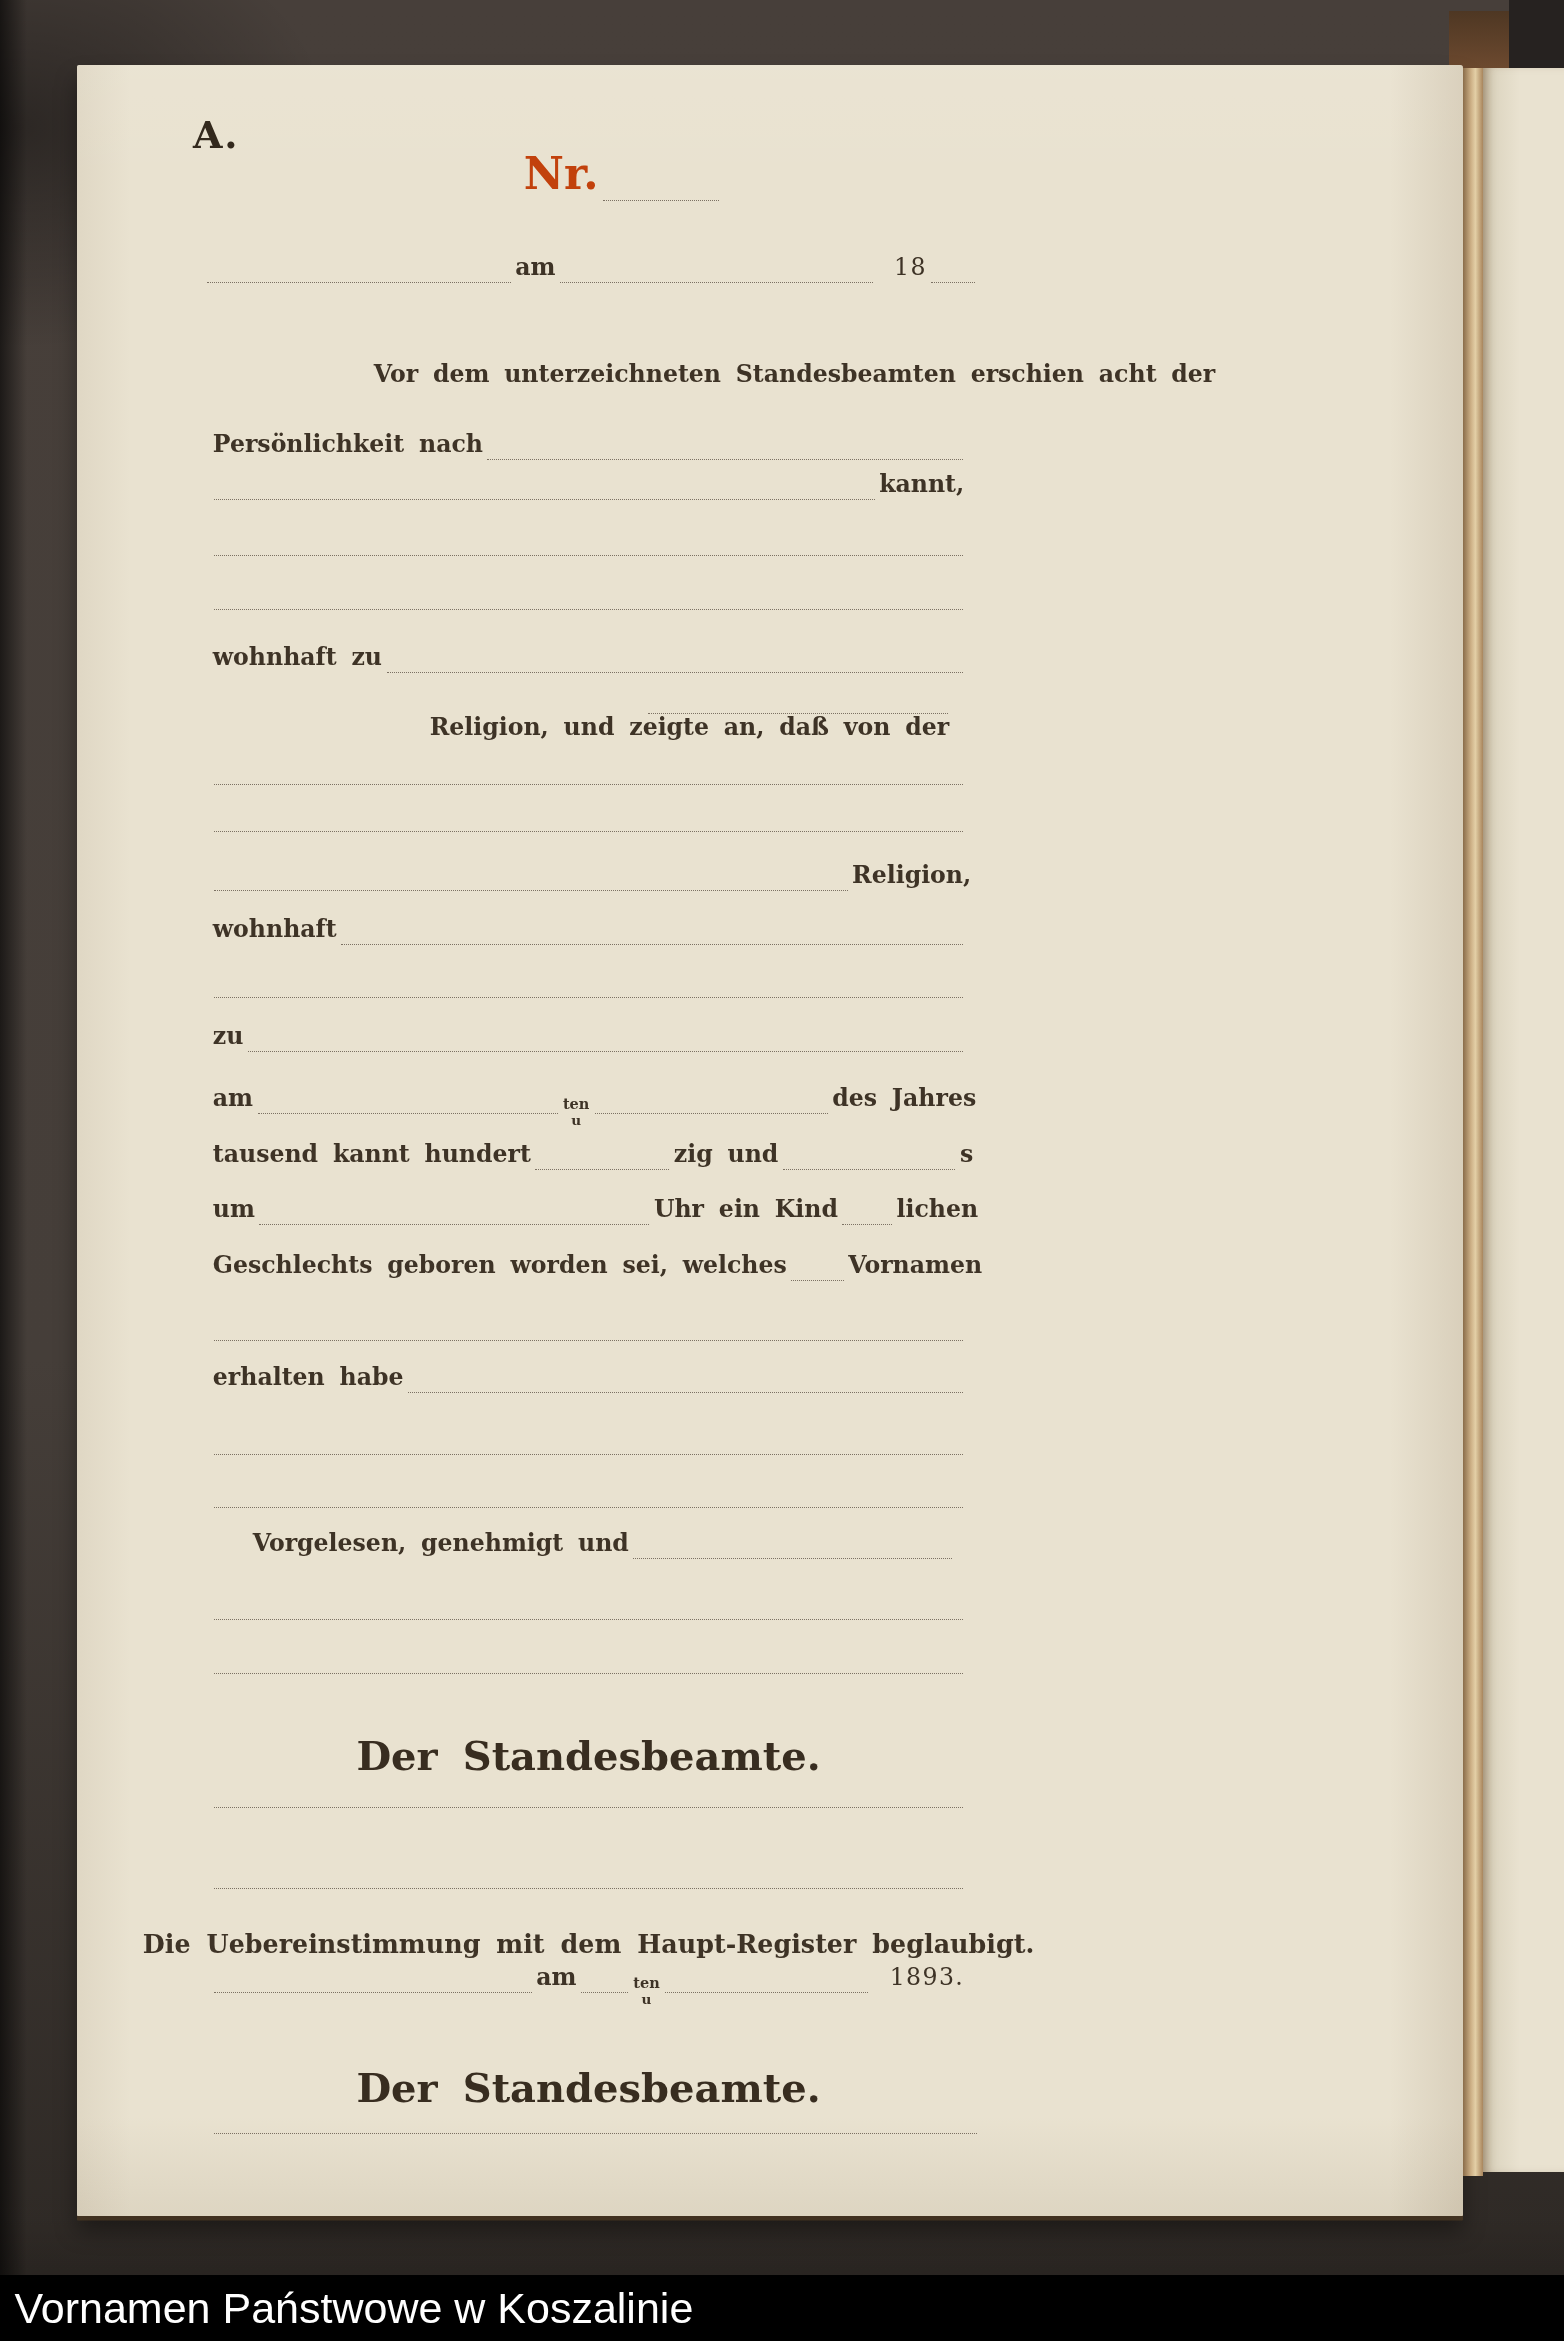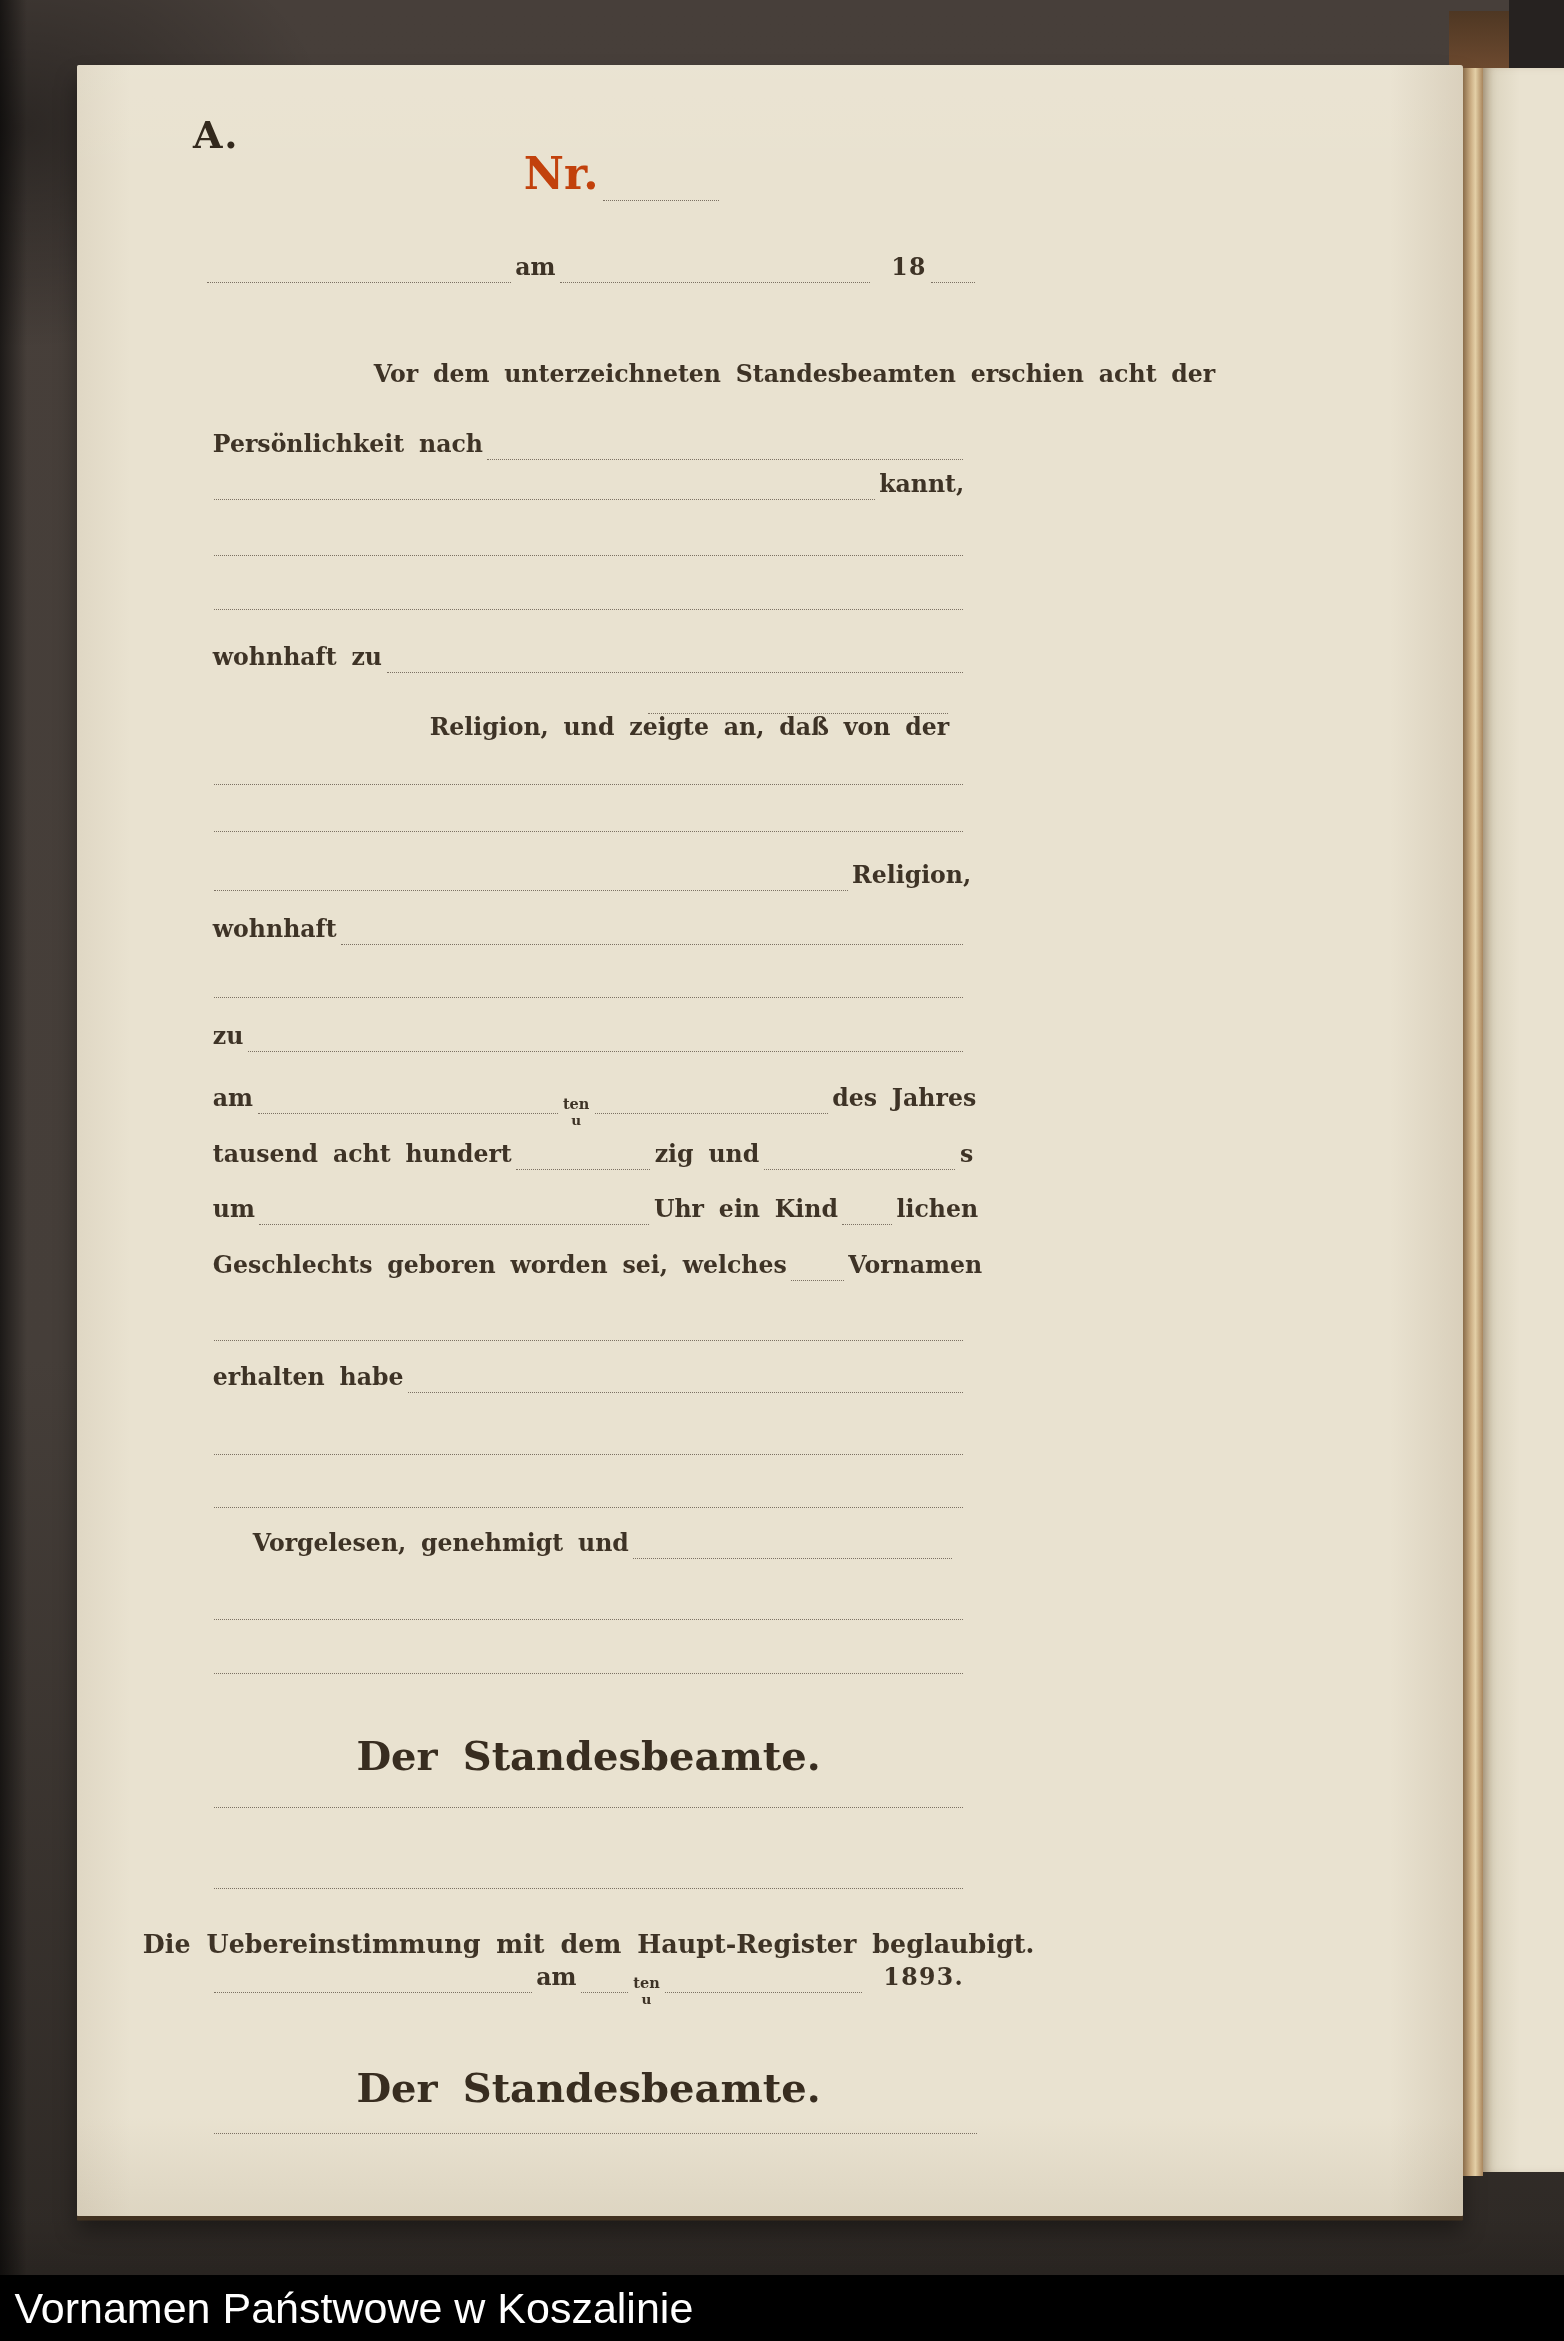--- a/index.html
+++ b/index.html
@@ -42,21 +42,21 @@
     color:#33291d;letter-spacing:1.8px;}
 
   .rows{position:absolute;inset:0;}
   .row{position:absolute;display:flex;align-items:flex-end;color:var(--ink);
     font-weight:bold;font-size:23.6px;line-height:1.12;white-space:nowrap;overflow:visible;}
   .row.center{justify-content:center;margin-top:25px;}
   .row.big{font-size:40px;color:#382d20;}
   .row.med{font-size:25.4px;}
   .row.nr{font-size:44px;color:#c2410c;}
   .txt{padding:0 1.8px 2.7px;word-spacing:.28em;}
-  .roman{font-weight:700;letter-spacing:1.4px;margin-left:17px;}
+  .roman{font-weight:400;letter-spacing:1.4px;margin-left:17px;}
   .dots{flex:0 1 auto;height:3.6px;margin:0 2.7px;border-bottom:1.8px dotted var(--dots_color);}
   .dots.fill{flex:1 1 auto;}
   .stack{position:relative;font-size:14.5px;font-weight:bold;padding:0 2.7px 1.8px;}
   .stack .sub{position:absolute;top:92%;left:50%;transform:translateX(-50%);font-size:13.6px;}
 
   .caption-bar{position:absolute;left:0;bottom:0;width:100%;height:67px;z-index:3;
     background:var(--caption_bar);display:flex;align-items:center;}
   .caption-text{font-family:"Liberation Sans",sans-serif;font-size:43px;
     color:var(--caption_text);padding-left:14.5px;}
 </style>
@@ -128,21 +128,21 @@
           <span class="dots fill"></span>
         </div>
         <div class="row" style="left: 134px; width: 767px; top: 1013px; height: 36px;">
           <span class="txt">am</span>
           <span class="dots" style="width: 300px;"></span>
           <span class="stack"><span>ten</span><span class="sub">u</span></span>
           <span class="dots fill"></span>
           <span class="txt">des Jahres</span>
         </div>
         <div class="row" style="left: 134px; width: 764px; top: 1069px; height: 36px;">
-          <span class="txt">tausend acht hundert</span>
+          <span class="txt">tausend kannt hundert</span>
           <span class="dots" style="width: 134px;"></span>
           <span class="txt">zig und</span>
           <span class="dots fill"></span>
           <span class="txt">s</span>
         </div>
         <div class="row" style="left: 134px; width: 769px; top: 1124px; height: 36px;">
           <span class="txt">um</span>
           <span class="dots" style="width: 390px;"></span>
           <span class="txt">Uhr ein Kind</span>
           <span class="dots fill"></span>

